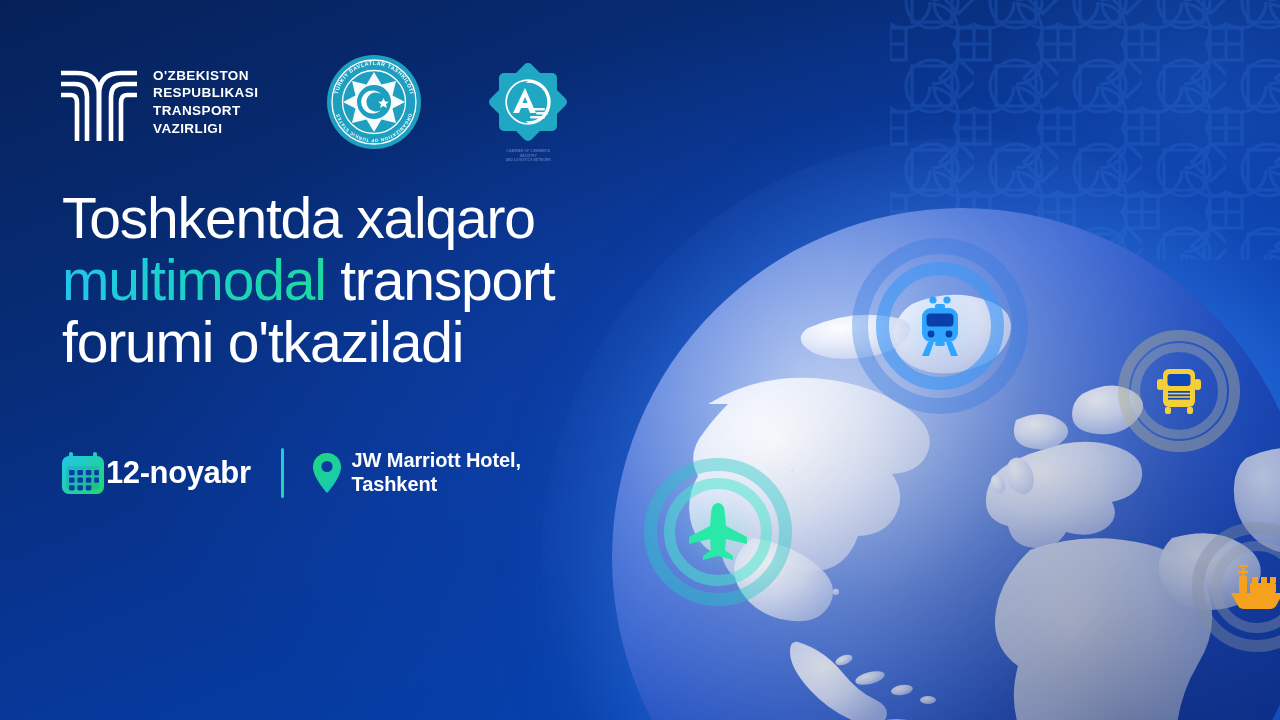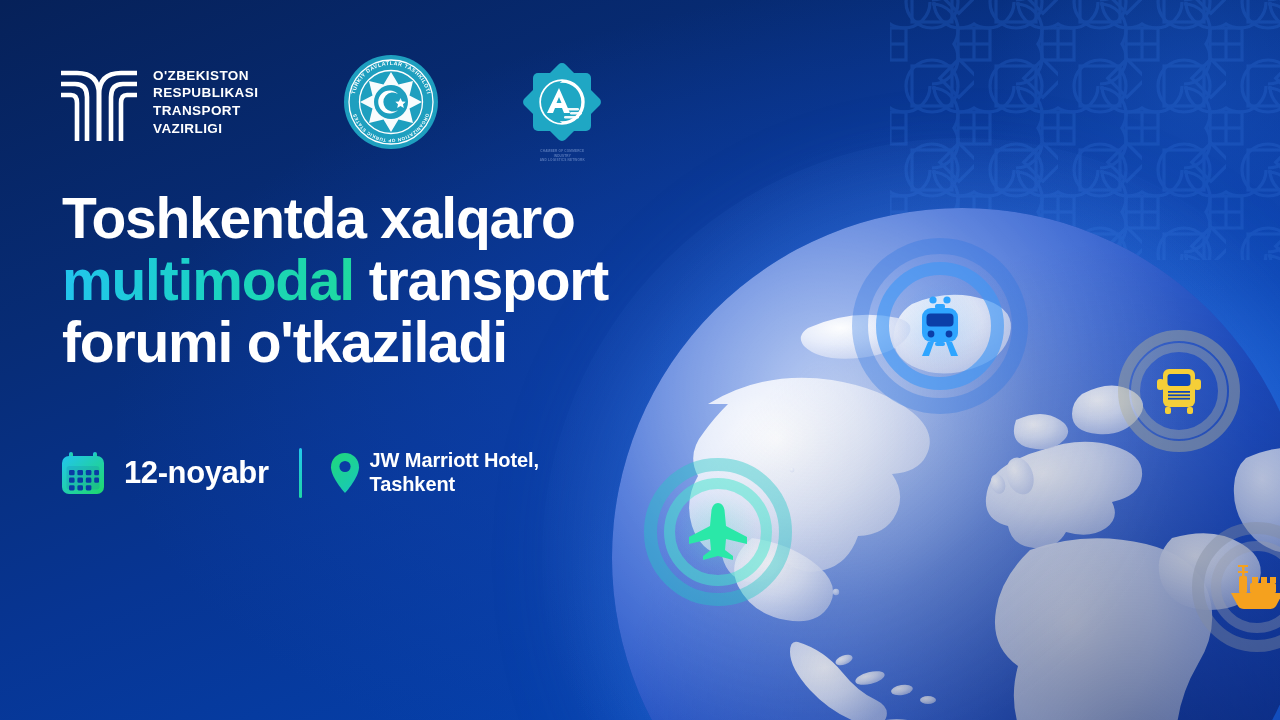--- a/index.html
+++ b/index.html
@@ -79,21 +79,21 @@
 
   .node-bus { left:1118px; top:330px; width:122px; height:122px; }
   .node-bus .r1 { width:122px; height:122px; left:0; top:0; border:11px solid rgba(176,176,150,0.45); }
   .node-bus .r2 { width:96px;  height:96px;  left:13px; top:13px; border:9px solid rgba(196,192,158,0.34); }
 
   .node-ship { left:1192px; top:522px; width:130px; height:130px; }
   .node-ship .r1 { width:130px; height:130px; left:0; top:0; border:12px solid rgba(132,140,160,0.42); }
   .node-ship .r2 { width:92px;  height:92px;  left:19px; top:19px; border:10px solid rgba(150,155,170,0.38); }
 
   
-  .logos { position:absolute; left:58px; top:52px; display:flex; align-items:center; gap:17px; }
+  .logos { position:absolute; left:58px; top:52px; display:flex; align-items:center; gap:0; }
   .logo-block { display:flex; align-items:center; }
   .logo-mark { flex:0 0 auto; }
   .logo-text {
     margin-left:13px;
     color:#ffffff;
     font-size:13.5px;
     font-weight:700;
     line-height:1.30;
     letter-spacing:0.4px;
     text-transform:uppercase;
@@ -107,35 +107,34 @@
     color:rgba(150,175,225,0.55);
     font-size:3.1px; line-height:1.5; letter-spacing:0.2px; font-weight:700;
   }
 
   
   .headline {
     position:absolute; left:62px; top:188px;
     width:700px;
     color:#ffffff;
     font-size:57px;
-    font-weight:700;
+    font-weight:400;
     line-height:1.085;
     letter-spacing:-1.2px;
   }
   .hl-accent {
     background:linear-gradient(90deg, #22c5ee 0%, #1ad3c0 55%, #1fd9a0 100%);
     -webkit-background-clip:text; background-clip:text;
     -webkit-text-fill-color:transparent; color:transparent;text-align:right;
   }
 
   
   .meta { position:absolute; left:60px; top:448px; display:flex; align-items:center; }
   .meta-item { display:flex; align-items:center; }
   .meta-label {
-    margin-left:18px;
     color:#ffffff;
     font-size:31px;
     font-weight:700;
     letter-spacing:-0.4px;
     white-space:pre-line;
   }
   .meta-label.small { font-size:20px; line-height:1.18; margin-left:10px; letter-spacing:-0.1px; }
   .meta-divider {
     width:3px; height:50px; margin:0 28px 0 30px; border-radius:2px;
     background:linear-gradient(180deg, #23c8ec 0%, #1fd6a6 100%);

